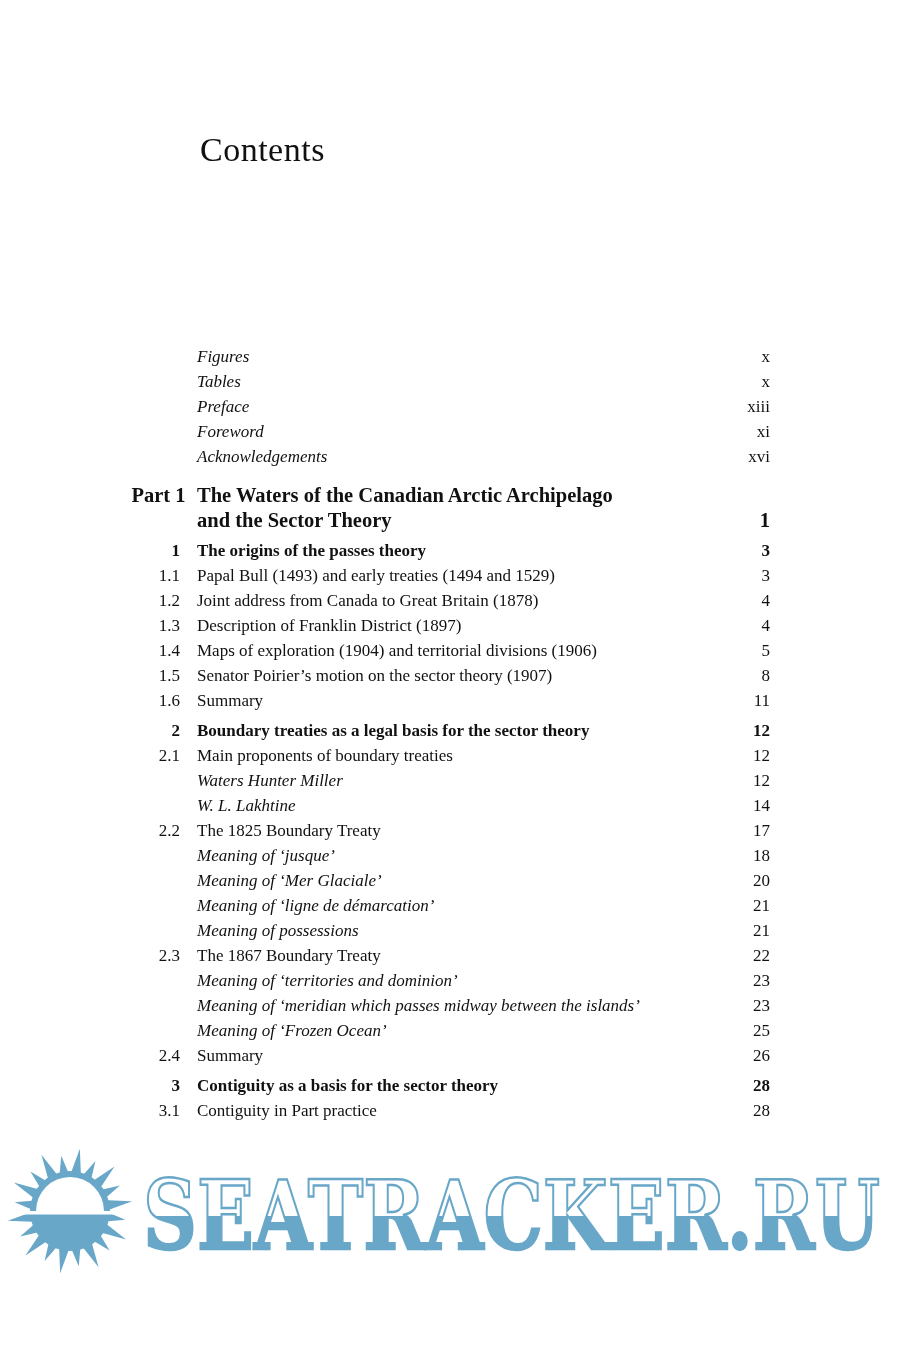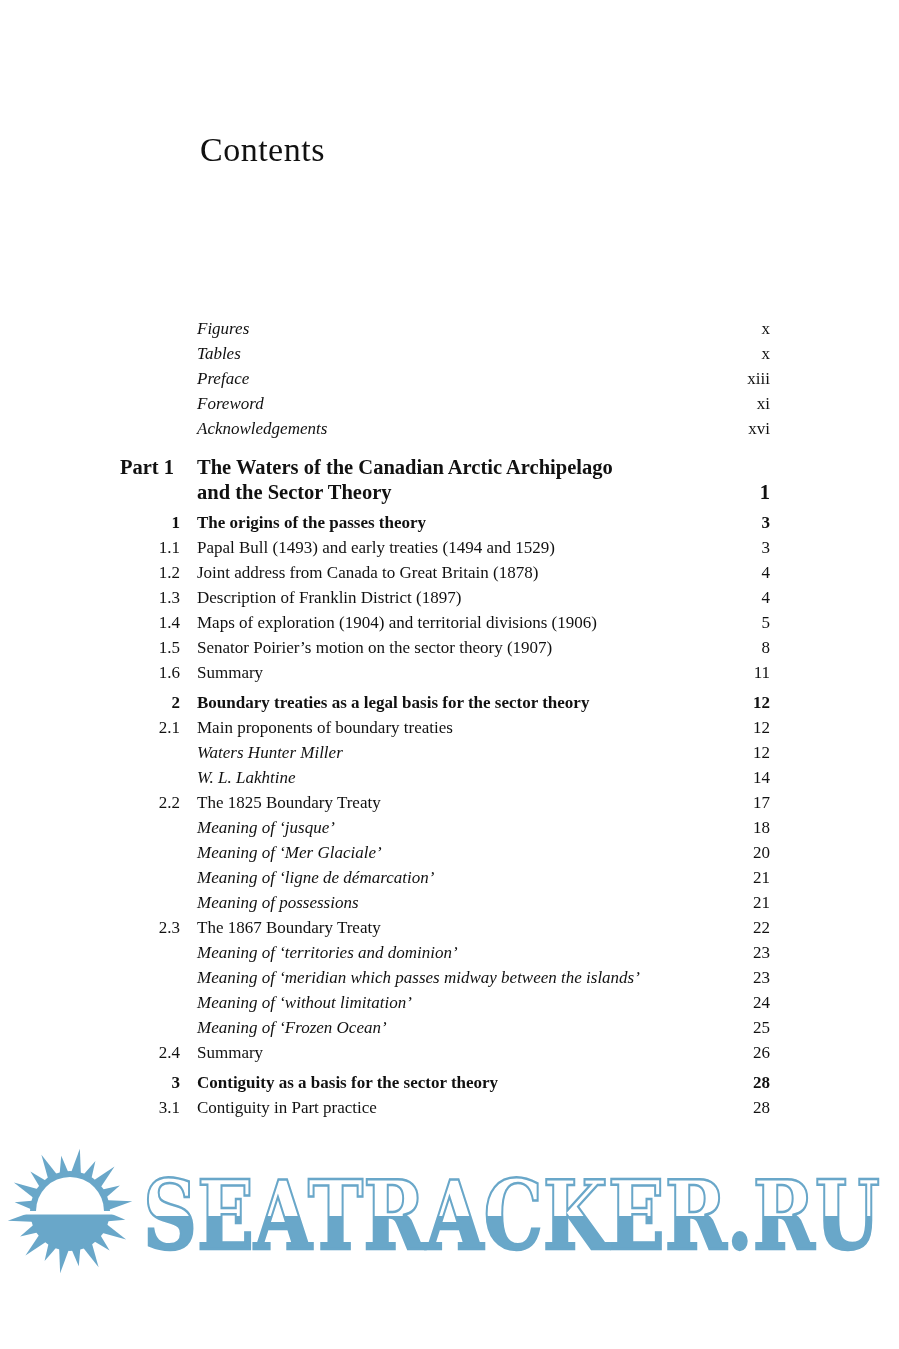--- a/index.html
+++ b/index.html
@@ -20,21 +20,21 @@
     position:absolute;
     left:200px;top:131px;
     margin:0;
     font-size:34px;
     font-weight:normal;
     letter-spacing:0.5px;
     color:var(--ink);
   }
   #toc{
     position:absolute;
-    left:120px;top:316px;
+    left:120px;top:344px;
     width:650px;
     font-size:17px;
     line-height:25px;
   }
   .toc-row{display:flex;align-items:flex-start;}
   .num{
     flex:none;
     box-sizing:border-box;
     width:77px;
     padding-right:17px;
@@ -46,21 +46,21 @@
   .toc-row.front .title{font-style:italic;}
   .toc-row.sub .title{font-style:italic;}
   .toc-row.chapter{font-weight:bold;margin-top:5px;}
   .toc-row.part{
     font-weight:bold;
     font-size:20.5px;
     margin-top:14px;
     line-height:25px;
   }
   .toc-row.part .num{
-    text-align:left;
+    text-align:center;
     padding-right:0;
   }
   .toc-row.part .pg{align-self:flex-end;}
   .watermark{
     position:absolute;
     left:0;top:1136px;
     width:899px;height:144px;
   }
 </style>
 </head>
@@ -191,25 +191,20 @@
       </div>
       <div class="toc-row sub">
         <span class="num"></span>
         <span class="title">Meaning of ‘territories and dominion’</span>
         <span class="pg">23</span>
       </div>
       <div class="toc-row sub">
         <span class="num"></span>
         <span class="title">Meaning of ‘meridian which passes midway between the islands’</span>
         <span class="pg">23</span>
-      </div>
-      <div class="toc-row sub">
-        <span class="num"></span>
-        <span class="title">Meaning of ‘without limitation’</span>
-        <span class="pg">24</span>
       </div>
       <div class="toc-row sub">
         <span class="num"></span>
         <span class="title">Meaning of ‘Frozen Ocean’</span>
         <span class="pg">25</span>
       </div>
       <div class="toc-row section">
         <span class="num">2.4</span>
         <span class="title">Summary</span>
         <span class="pg">26</span>

